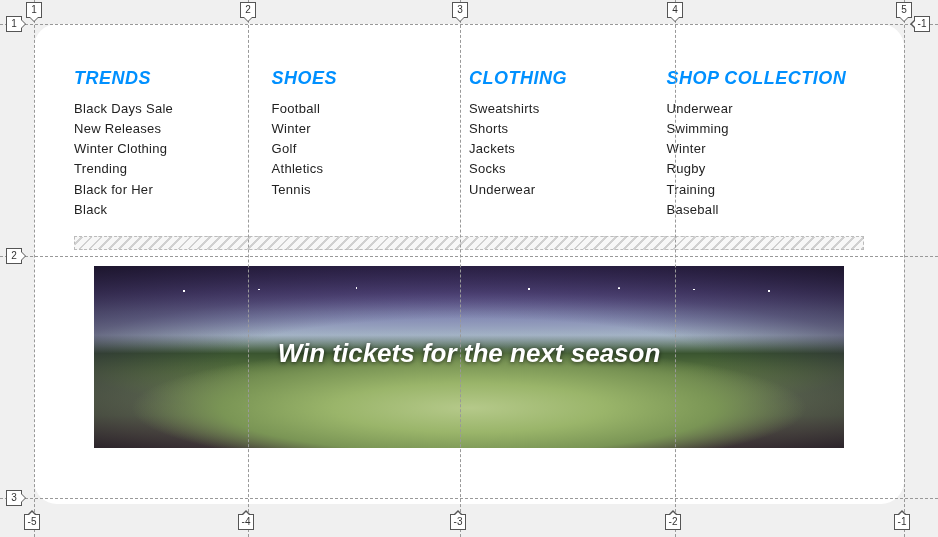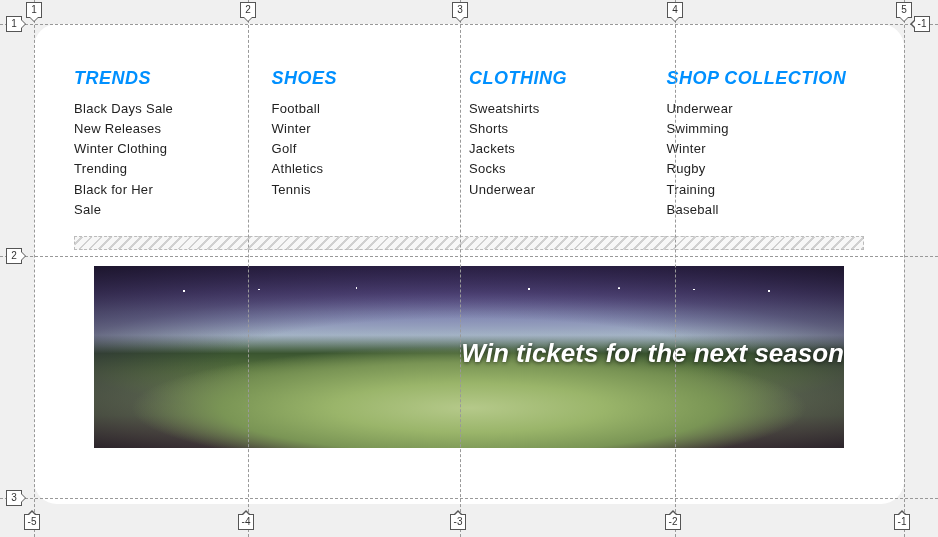--- a/index.html
+++ b/index.html
@@ -84,21 +84,21 @@
       radial-gradient(circle 2px at 35% 30%, #fff 40%, transparent 50%),
       radial-gradient(circle 2px at 58% 35%, #fff 40%, transparent 50%),
       radial-gradient(circle 2px at 70% 30%, #fff 40%, transparent 50%),
       radial-gradient(circle 2px at 80% 40%, #fff 40%, transparent 50%),
       radial-gradient(circle 2px at 90% 50%, #fff 40%, transparent 50%);
   }
   .banner-caption {
     position: absolute;
     top: 72px;
     left: 0; right: 0;
-    text-align: right;
+    text-align: center;
     color: #fff;
     font-family: "Arial Black", Impact, sans-serif;
     font-weight: 900;
     font-style: italic;
     font-size: 26px;
     text-shadow: 0 1px 4px rgba(0,0,0,0.6);
   }
 
   
   .vline {
@@ -213,21 +213,21 @@
 
   <div class="columns">
     <div class="col">
       <div class="col-heading">TRENDS</div>
       <ul>
         <li>Black Days Sale</li>
         <li>New Releases</li>
         <li>Winter Clothing</li>
         <li>Trending</li>
         <li>Black for Her</li>
-        <li>Sale</li>
+        <li>Black</li>
       </ul>
     </div>
     <div class="col">
       <div class="col-heading">SHOES</div>
       <ul>
         <li>Football</li>
         <li>Winter</li>
         <li>Golf</li>
         <li>Athletics</li>
         <li>Tennis</li>

